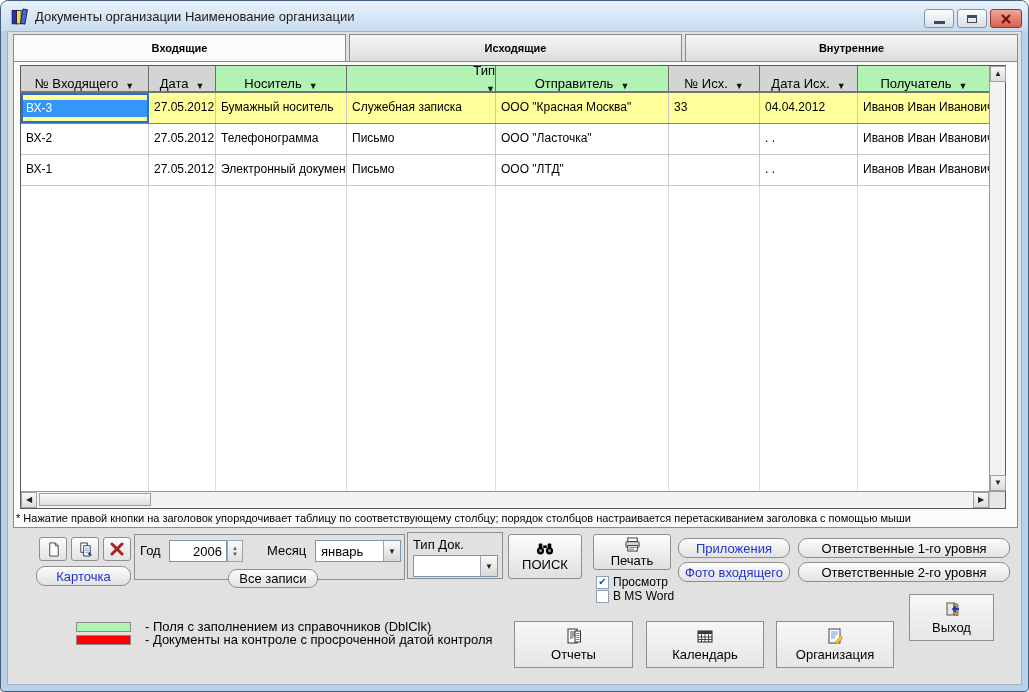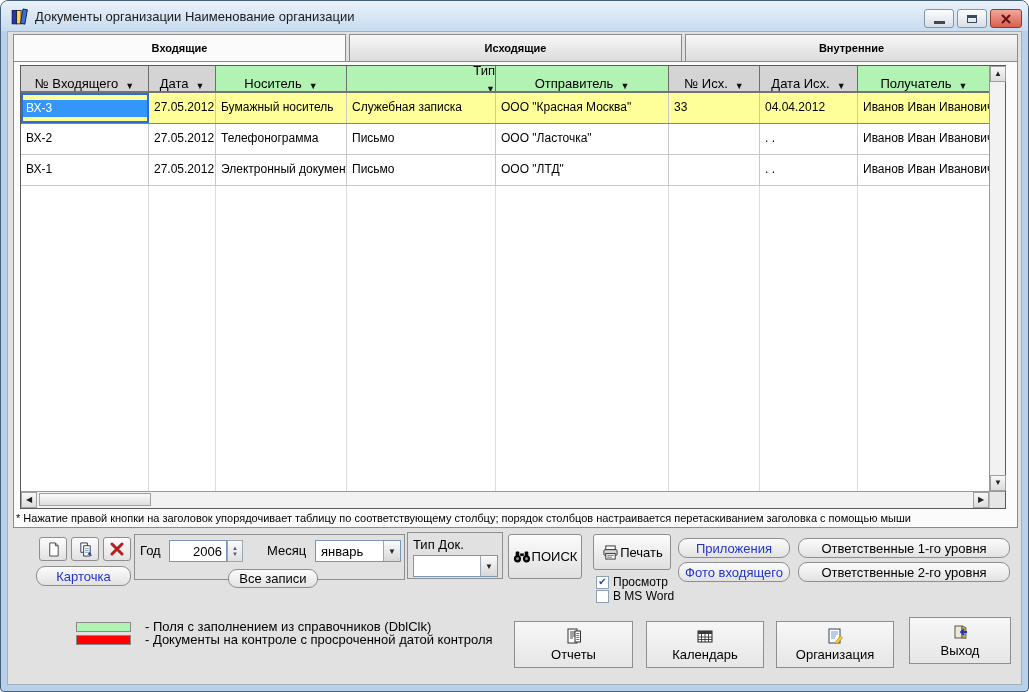--- a/index.html
+++ b/index.html
@@ -86,21 +86,21 @@
   .spinner{width:16px;height:22px;border:1px solid #9aa6b2;background:linear-gradient(#fafafa,#e0e0e0);
     display:inline-flex;flex-direction:column;align-items:center;justify-content:center;line-height:1;}
   .spinner span{font-size:6px;color:#44608a;}
   .combo{height:22px;border:1px solid #7a98b5;background:#fff;display:inline-flex;align-items:center;}
   .combo-text{flex:1;font-size:13px;padding:0 5px;white-space:nowrap;overflow:hidden;}
   .combo-btn{width:17px;height:100%;border-left:1px solid #9aa6b2;
     background:linear-gradient(#fafafa,#d8d8d8);display:flex;align-items:center;justify-content:center;
     font-size:8px;color:#222;}
   .bigbtn{position:absolute;border:1px solid #8e8e8e;border-radius:3px;
     background:linear-gradient(#fcfcfc,#e0e0e0);
-    display:flex;align-items:center;justify-content:center;gap:1px;
+    display:flex;flex-direction:column;align-items:center;justify-content:center;gap:1px;
     font-family:"Liberation Sans",sans-serif;font-size:13px;color:#000;padding:14px 0;}
   .chk{position:absolute;display:flex;align-items:center;gap:4px;font-size:12px;}
   .chkbox{width:13px;height:13px;border:1px solid #8fa0b0;background:#fff;
     display:inline-flex;align-items:center;justify-content:center;font-size:10px;color:#2244bb;line-height:1;}
   
   .legrow{position:absolute;display:flex;align-items:center;gap:14px;font-size:13px;}
   .swatch{width:55px;height:10px;border:1px solid #8a8a8a;flex:none;}
   
   .navbtn{position:absolute;height:47px;border:1px solid #8e8e8e;
     background:linear-gradient(#f7f7f7,#e6e6e6);
@@ -372,21 +372,21 @@
         <button class="navbtn" style="left: 768px; top: 589px; width: 118px;">
           <span class="icon16">
             <svg viewBox="0 0 16 16" width="16" height="16">
               <rect x="2" y="1" width="11" height="14" fill="#fff" stroke="#334466" stroke-width="1"></rect>
               <path d="M4 4h7M4 6h7M4 8h5M4 10h4" stroke="#6688cc" stroke-width="0.9"></path>
               <path d="M8 14.5l5.5-6.5 2 1.7-5.5 6.3z" fill="#ffcc33" stroke="#aa8800" stroke-width="0.7"></path>
             </svg>
           </span>
           <span>Организация</span>
         </button>
-        <button class="navbtn" style="left: 901px; top: 585px; width: 102px;">
+        <button class="navbtn" style="left: 901px; top: 562px; width: 85px;">
           <span class="icon16">
             <svg viewBox="0 0 16 16" width="16" height="16">
               <rect x="3" y="2" width="7" height="12" fill="#efe8d0" stroke="#555" stroke-width="1"></rect>
               <path d="M10 2l4 1.5v11L10 14z" fill="#c8a85a" stroke="#555" stroke-width="0.8"></path>
               <path d="M15 8H9.5M12 5.2L9 8l3 2.8" stroke="#2233cc" stroke-width="1.8" fill="none"></path>
             </svg>
           </span>
           <span>Выход</span>
         </button>
       </div>

